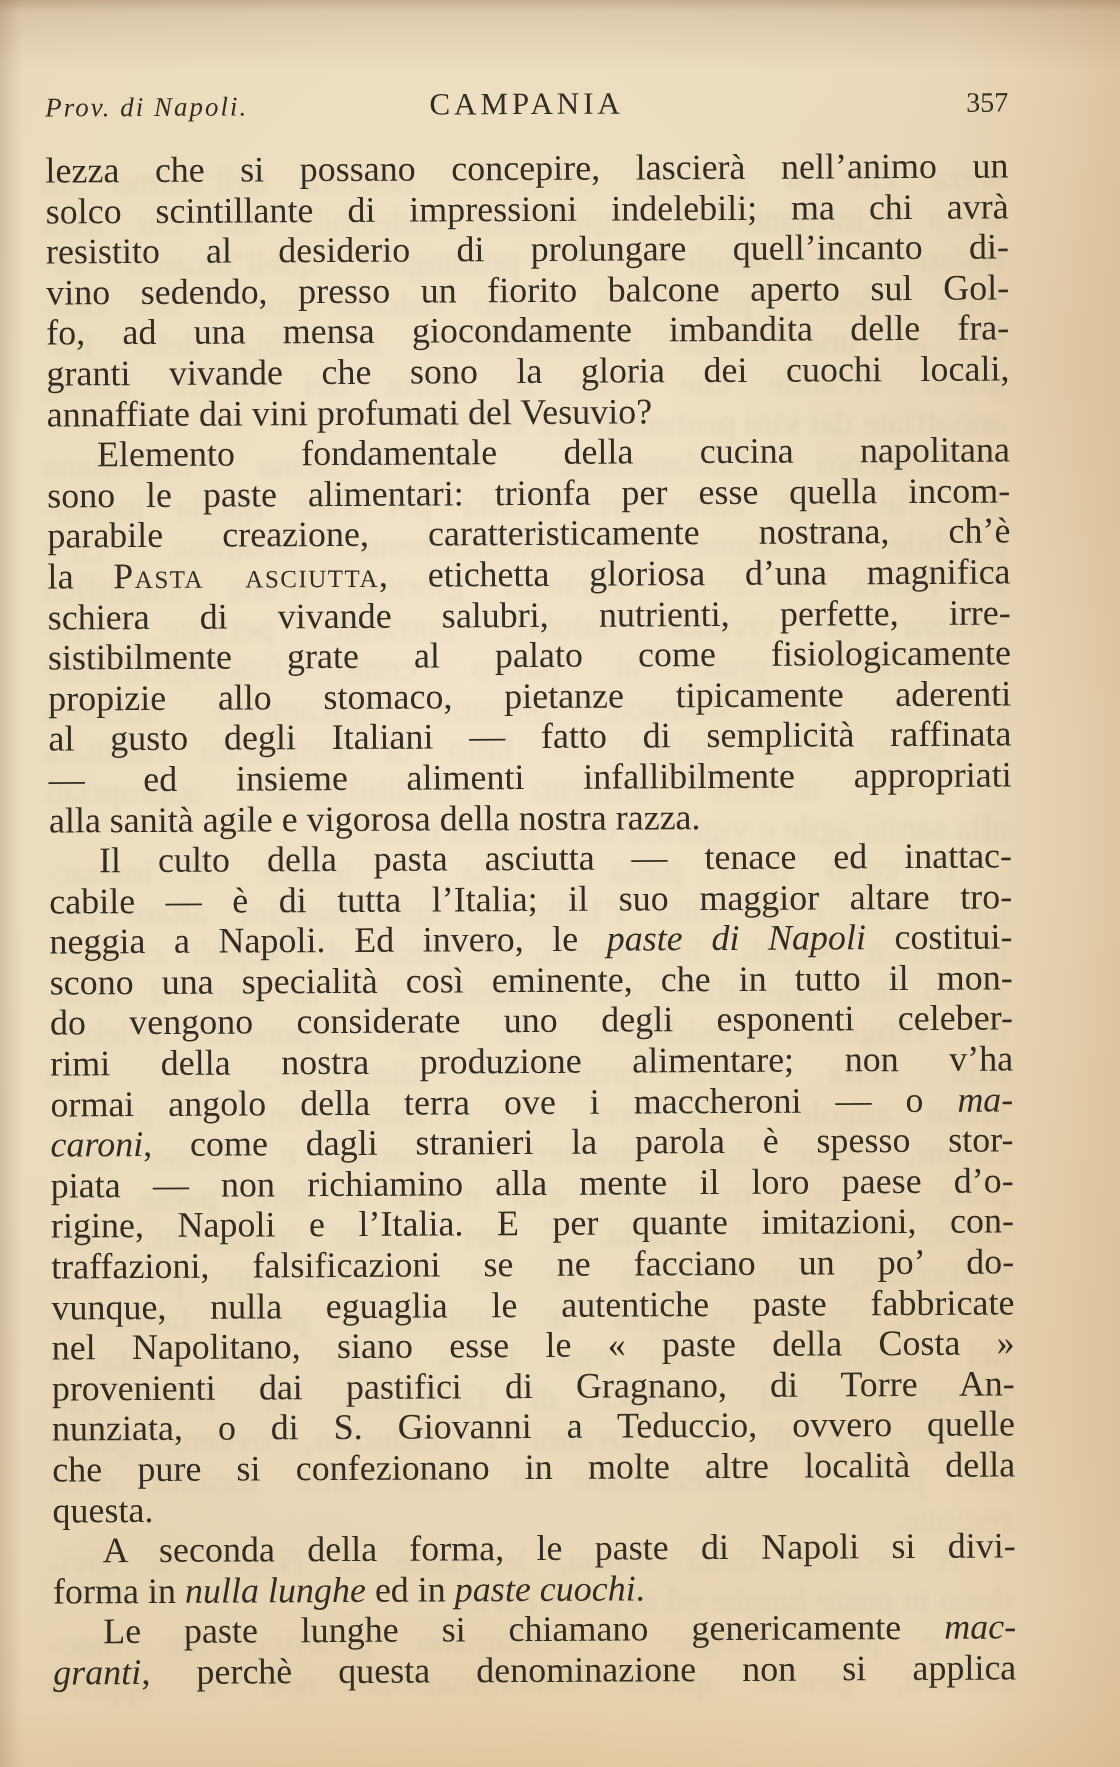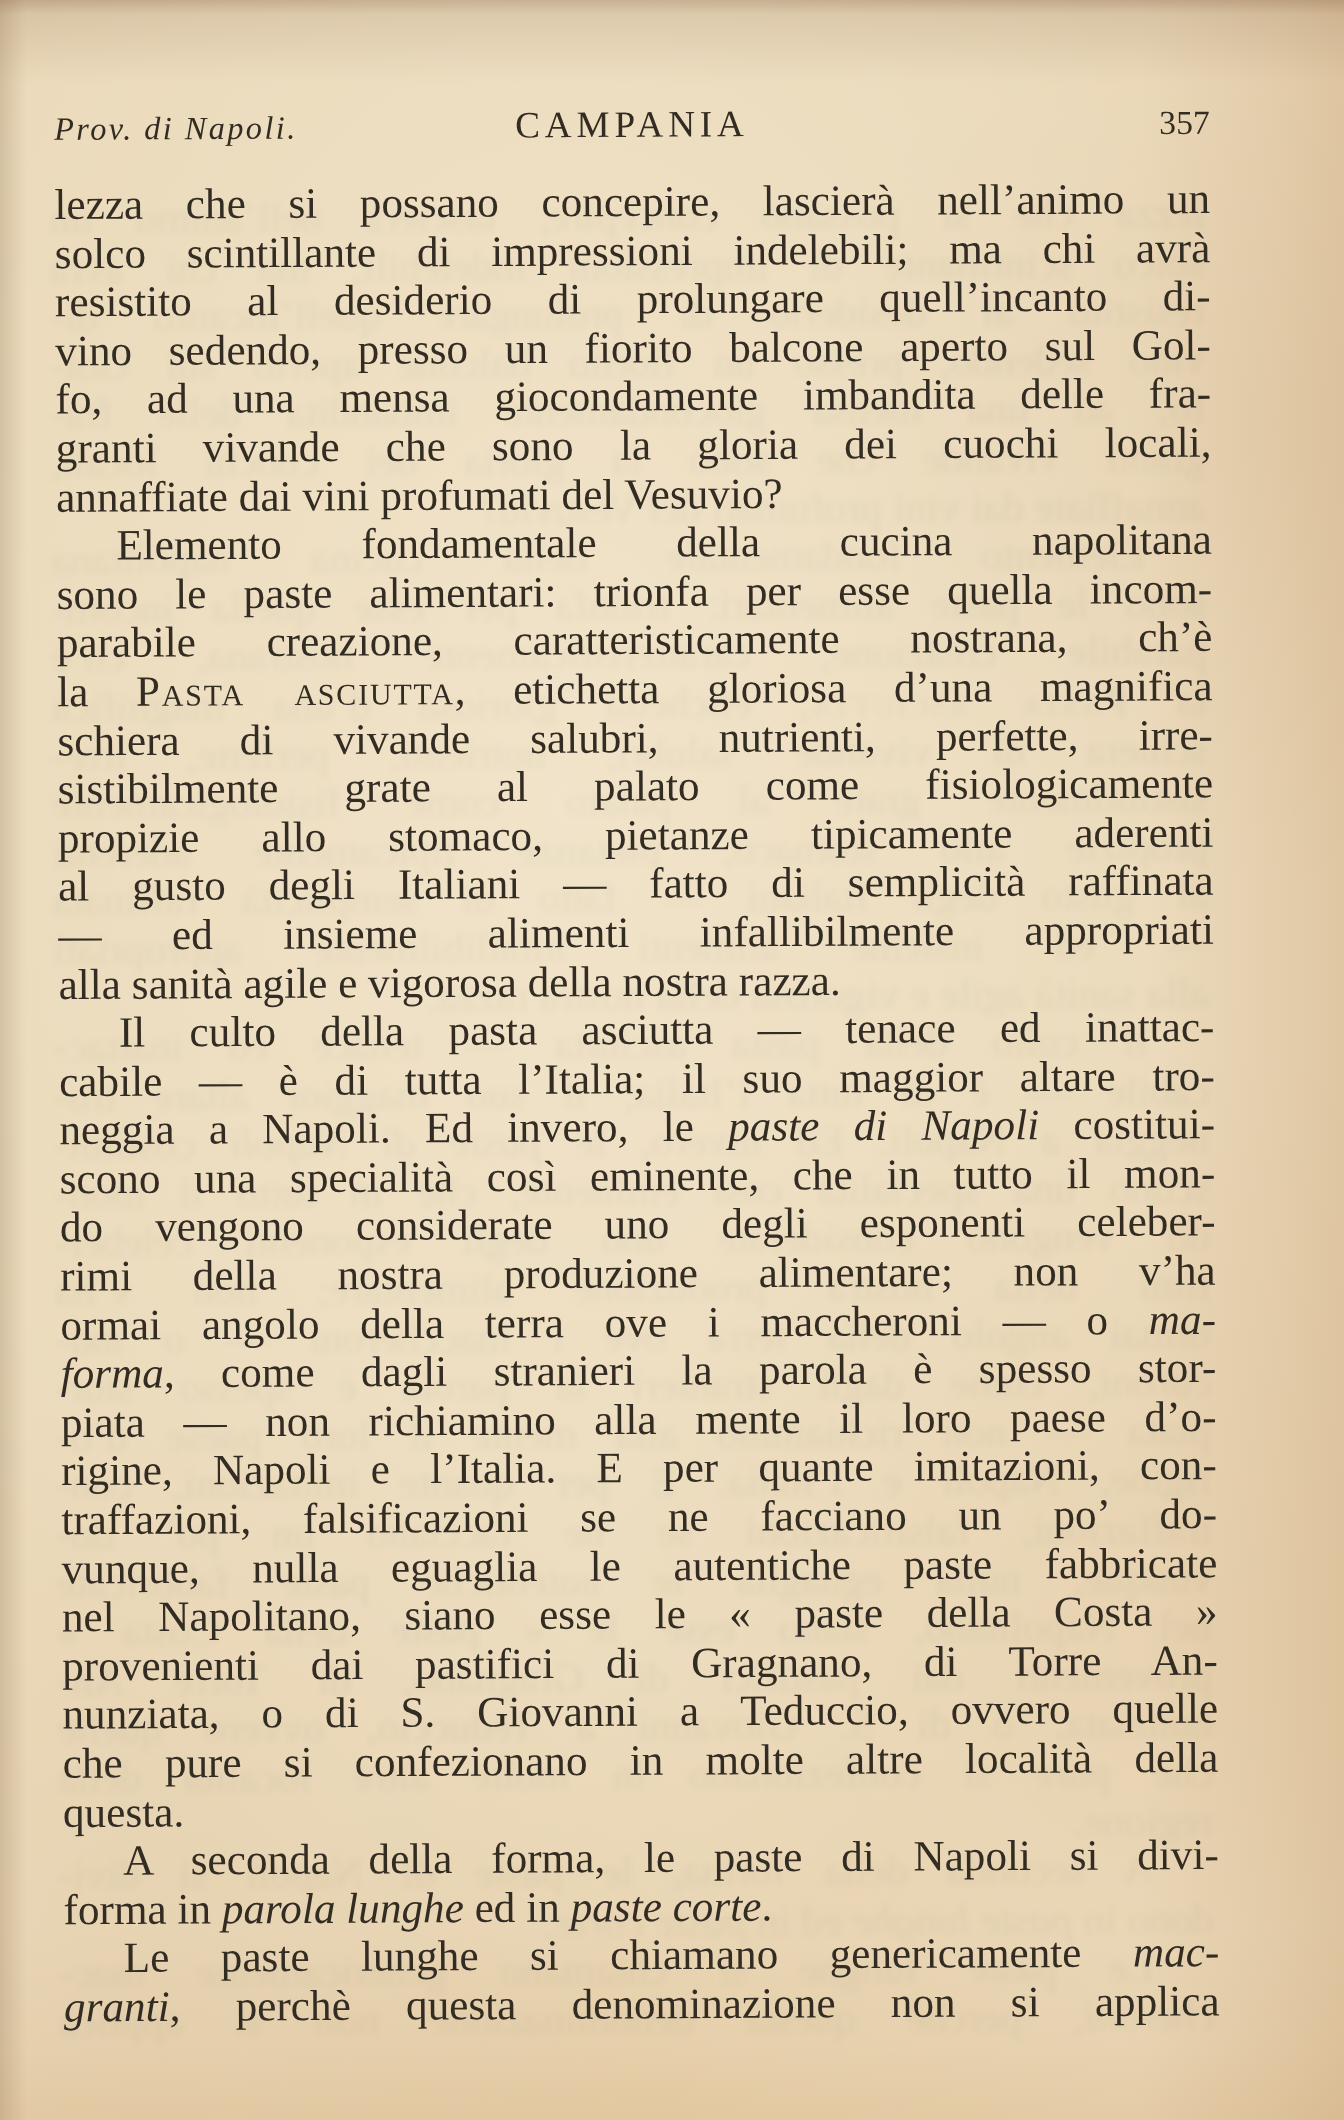--- a/index.html
+++ b/index.html
@@ -129,29 +129,29 @@
         <div class="line j"><span>al gusto degli Italiani — fatto di semplicità raffinata</span></div>
         <div class="line j"><span>— ed insieme alimenti infallibilmente appropriati</span></div>
         <div class="line"><span>alla sanità agile e vigorosa della nostra razza.</span></div>
         <div class="line j ind"><span>Il culto della pasta asciutta — tenace ed inattac-</span></div>
         <div class="line j"><span>cabile — è di tutta l’Italia; il suo maggior altare tro-</span></div>
         <div class="line j"><span>neggia a Napoli. Ed invero, le </span><span class="it">paste di Napoli</span><span> costitui-</span></div>
         <div class="line j"><span>scono una specialità così eminente, che in tutto il mon-</span></div>
         <div class="line j"><span>do vengono considerate uno degli esponenti celeber-</span></div>
         <div class="line j"><span>rimi della nostra produzione alimentare; non v’ha</span></div>
         <div class="line j"><span>ormai angolo della terra ove i maccheroni — o </span><span class="it">ma-</span></div>
-        <div class="line j"><span class="it">forma</span><span>, come dagli stranieri la parola è spesso stor-</span></div>
+        <div class="line j"><span class="it">caroni</span><span>, come dagli stranieri la parola è spesso stor-</span></div>
         <div class="line j"><span>piata — non richiamino alla mente il loro paese d’o-</span></div>
         <div class="line j"><span>rigine, Napoli e l’Italia. E per quante imitazioni, con-</span></div>
         <div class="line j"><span>traffazioni, falsificazioni se ne facciano un po’ do-</span></div>
         <div class="line j"><span>vunque, nulla eguaglia le autentiche paste fabbricate</span></div>
         <div class="line j"><span>nel Napolitano, siano esse le « paste della Costa »</span></div>
         <div class="line j"><span>provenienti dai pastifici di Gragnano, di Torre An-</span></div>
         <div class="line j"><span>nunziata, o di S. Giovanni a Teduccio, ovvero quelle</span></div>
         <div class="line j"><span>che pure si confezionano in molte altre località della</span></div>
         <div class="line"><span>questa.</span></div>
         <div class="line j ind"><span>A seconda della forma, le paste di Napoli si divi-</span></div>
-        <div class="line"><span>forma in </span><span class="it">parola lunghe</span><span> ed in </span><span class="it">paste corte</span><span>.</span></div>
+        <div class="line"><span>forma in </span><span class="it">nulla lunghe</span><span> ed in </span><span class="it">paste cuochi</span><span>.</span></div>
         <div class="line j ind"><span>Le paste lunghe si chiamano genericamente </span><span class="it">mac-</span></div>
         <div class="line j"><span class="it">granti</span><span>, perchè questa denominazione non si applica</span></div>
       </div>
   </div>
 </div>
 
 </body></html>

